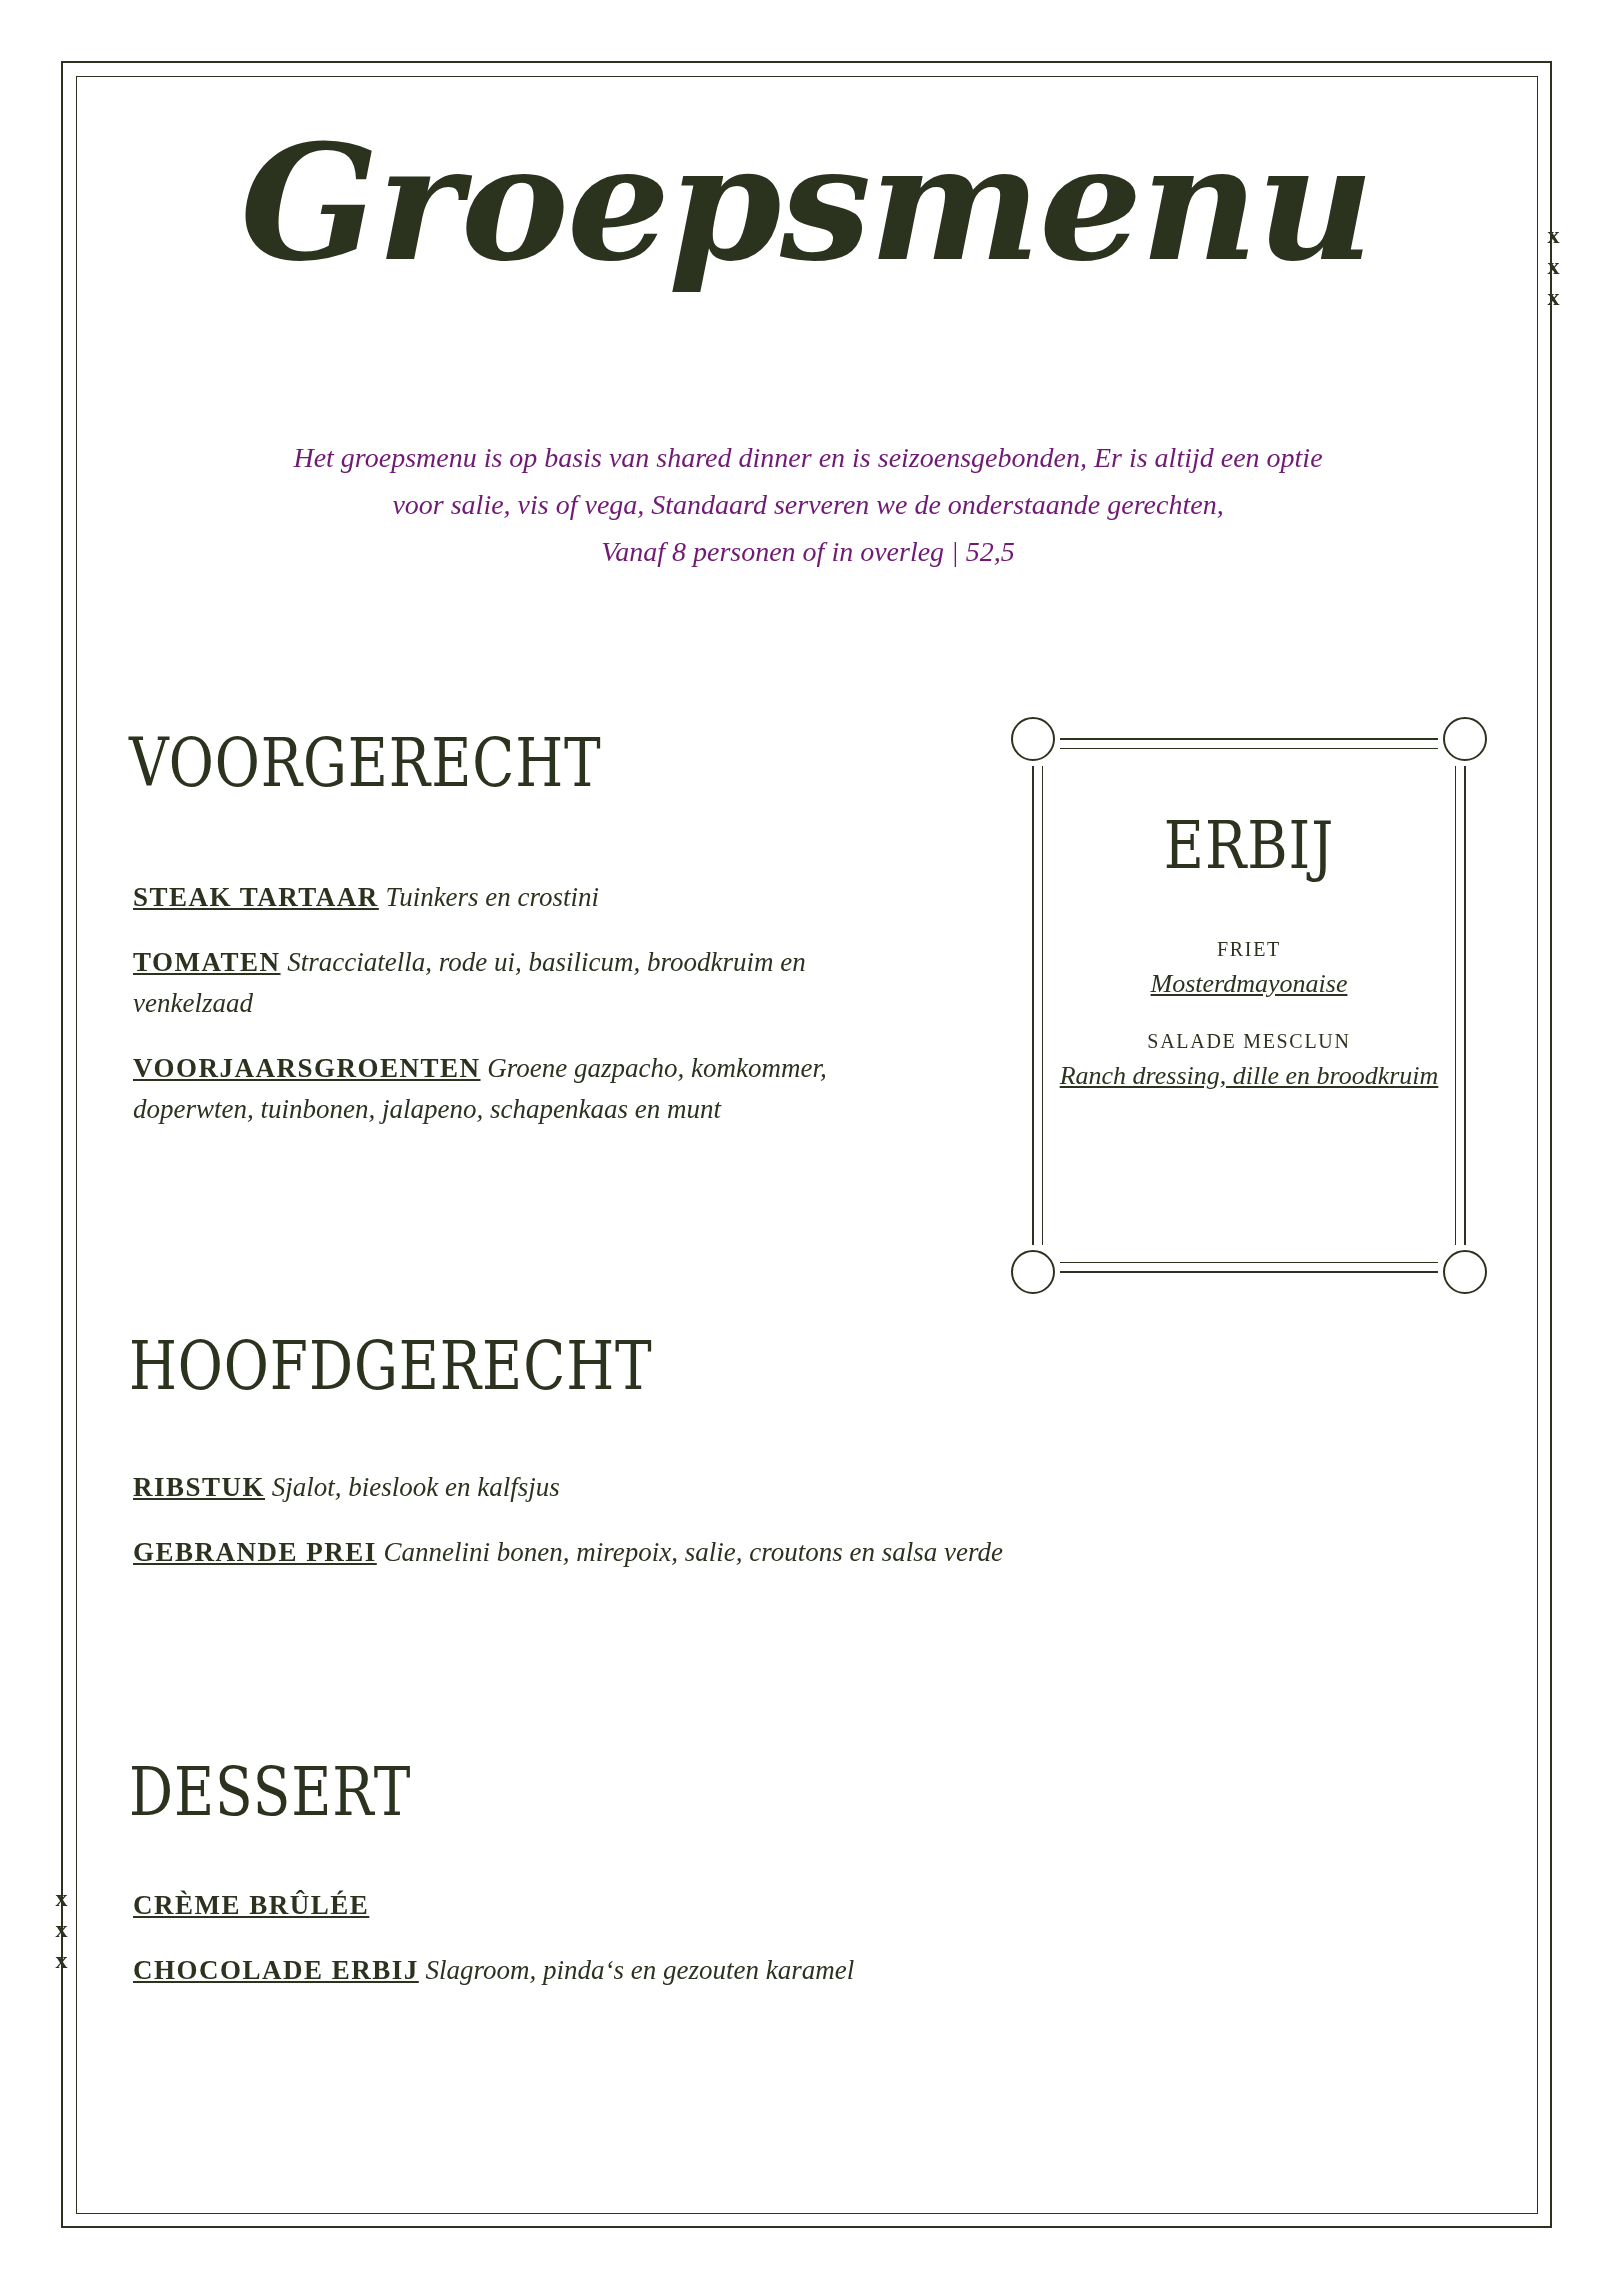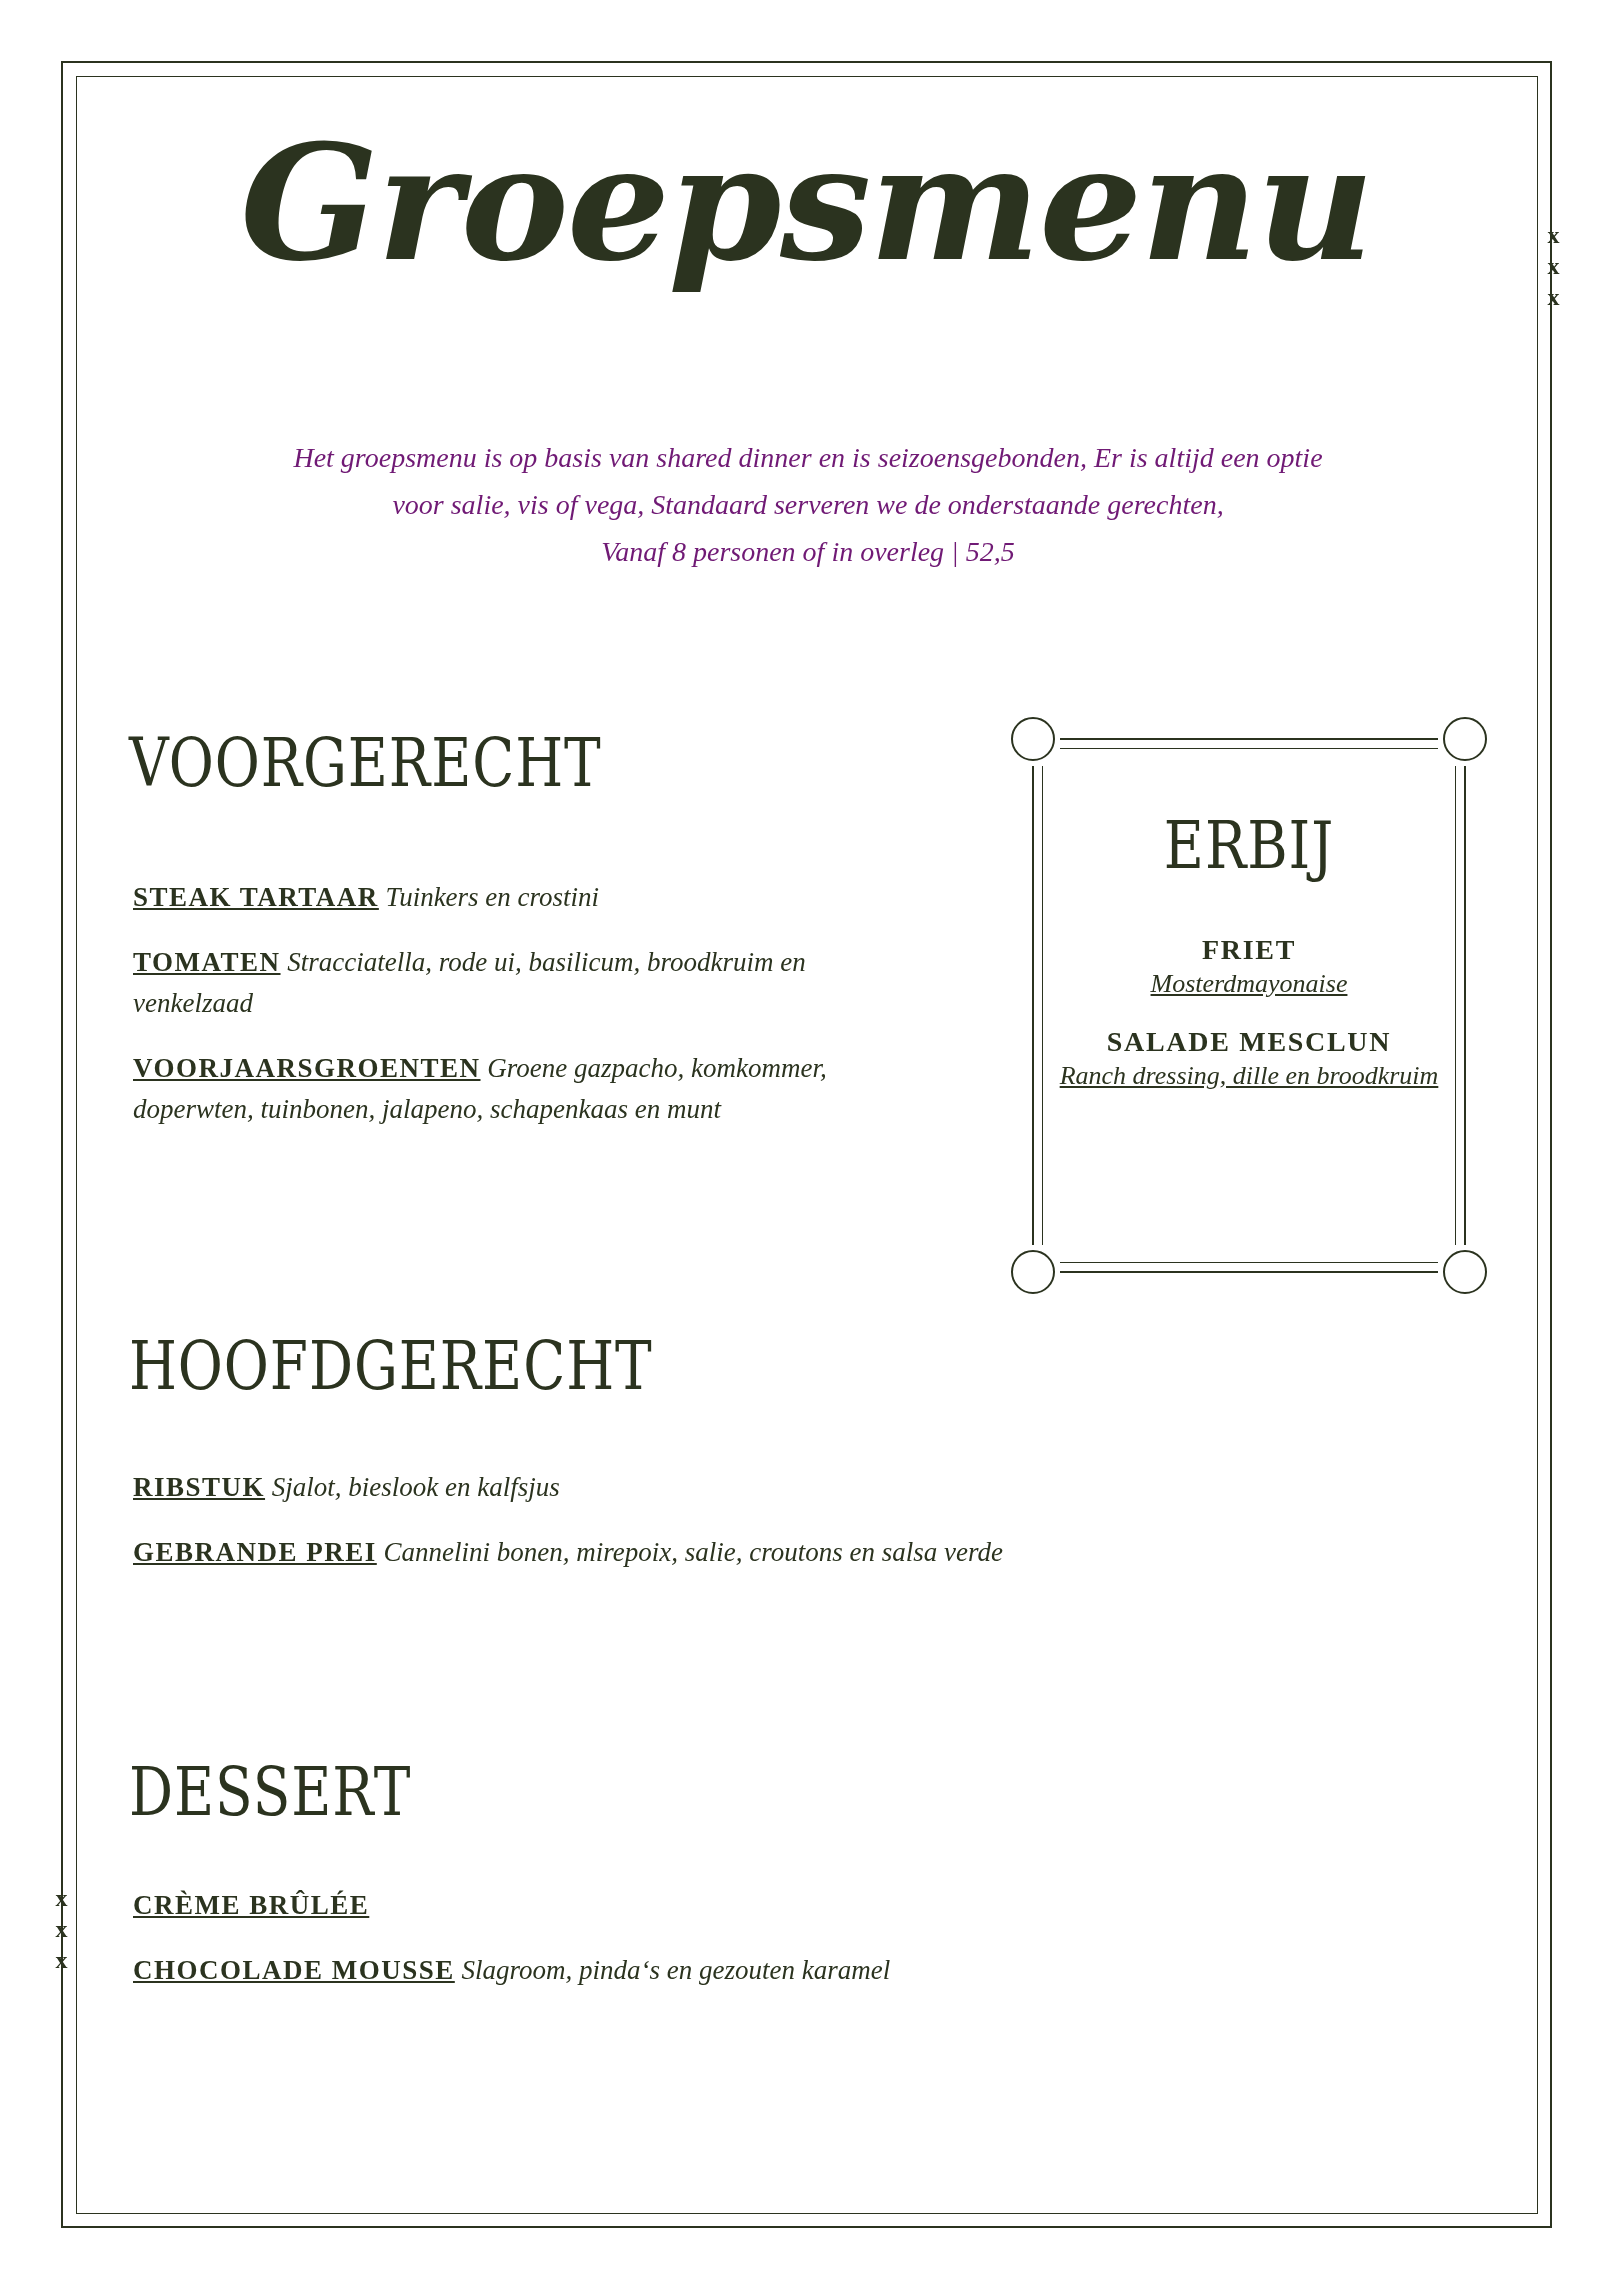--- a/index.html
+++ b/index.html
@@ -189,22 +189,22 @@
   .erbij-items {
     position: absolute;
     left: 24px;
     top: 194px;
     width: 386px;
     text-align: center;
   }
   .erbij-item { margin-bottom: 24px; }
   .erbij-item .nm {
     font-family: "Liberation Serif", serif;
-    font-weight: bold;
-    font-size: 28px;
+    font-weight: normal;
+    font-size: 20px;
     letter-spacing: 1.7px;
     line-height: 35px;
     display: block;
   }
   .erbij-item .ds {
     font-family: "Liberation Serif", serif;
     font-style: italic;
     font-size: 26px;
     line-height: 33px;
     display: block;
@@ -258,21 +258,21 @@
     </div>
   </div>
 
   <div class="section-heading" style="left:129px; top:1758px;">DESSERT</div>
   <div class="items" style="left:133px; top:1885px; width:1218px;">
     <div class="item">
       <span class="nm">CRÈME BRÛLÉE</span>
       <span></span>
     </div>
     <div class="item">
-      <span class="nm">CHOCOLADE MOUSSE</span>
+      <span class="nm">CHOCOLADE ERBIJ</span>
       <span>Slagroom, pinda‘s en gezouten karamel</span>
     </div>
   </div>
 
   <div class="erbij">
     <div class="bx-outer"></div>
     <div class="bx-inner"></div>
     <div class="notch n-tl"></div>
     <div class="notch n-tr"></div>
     <div class="notch n-bl"></div>

